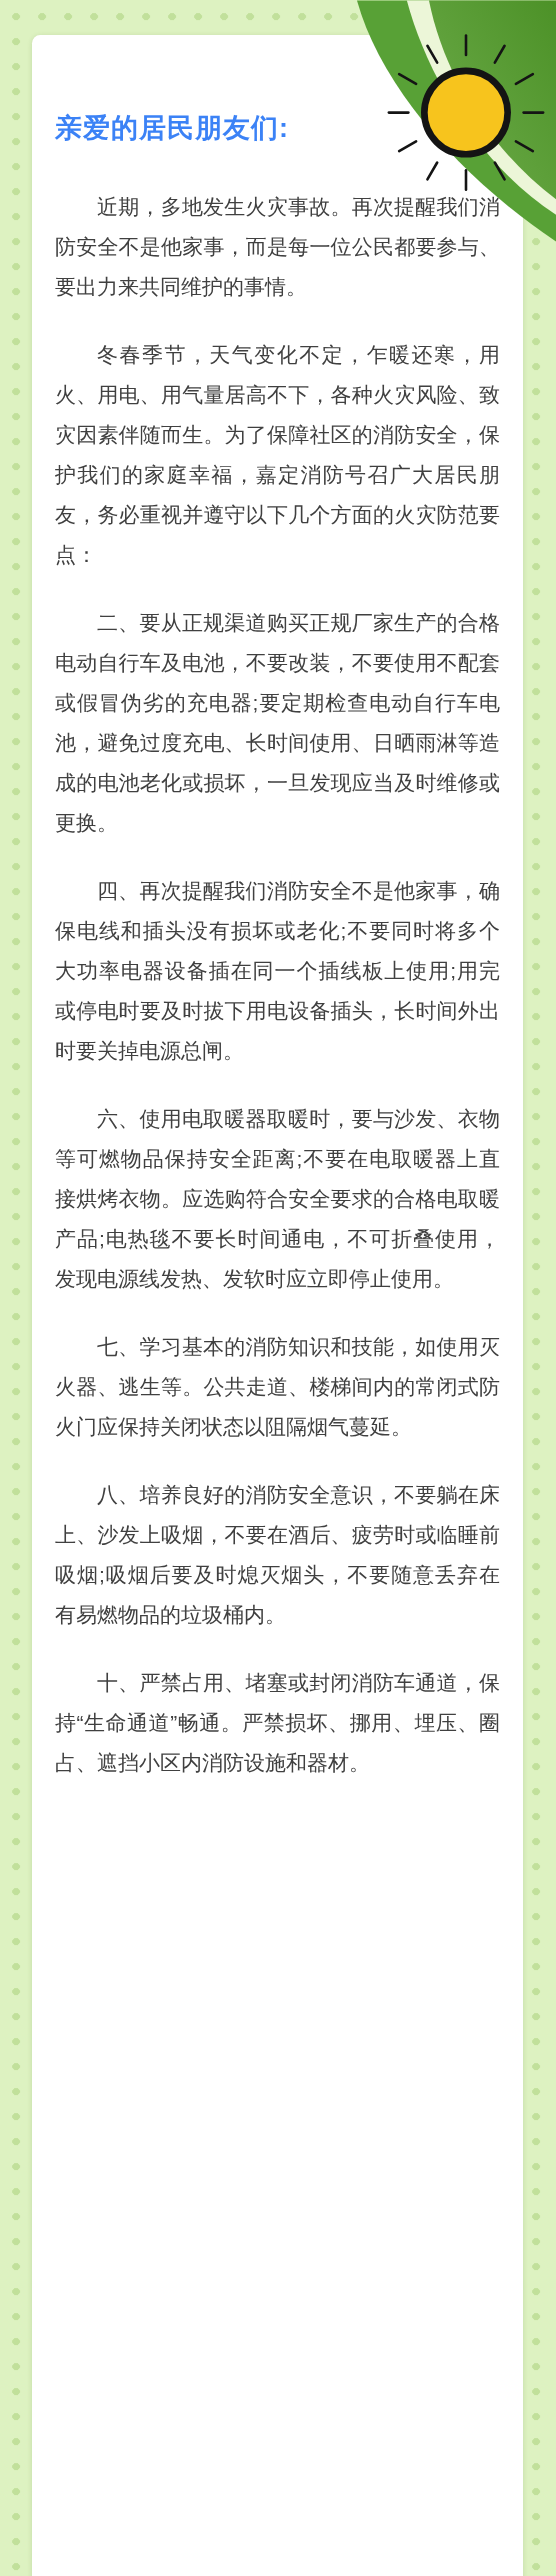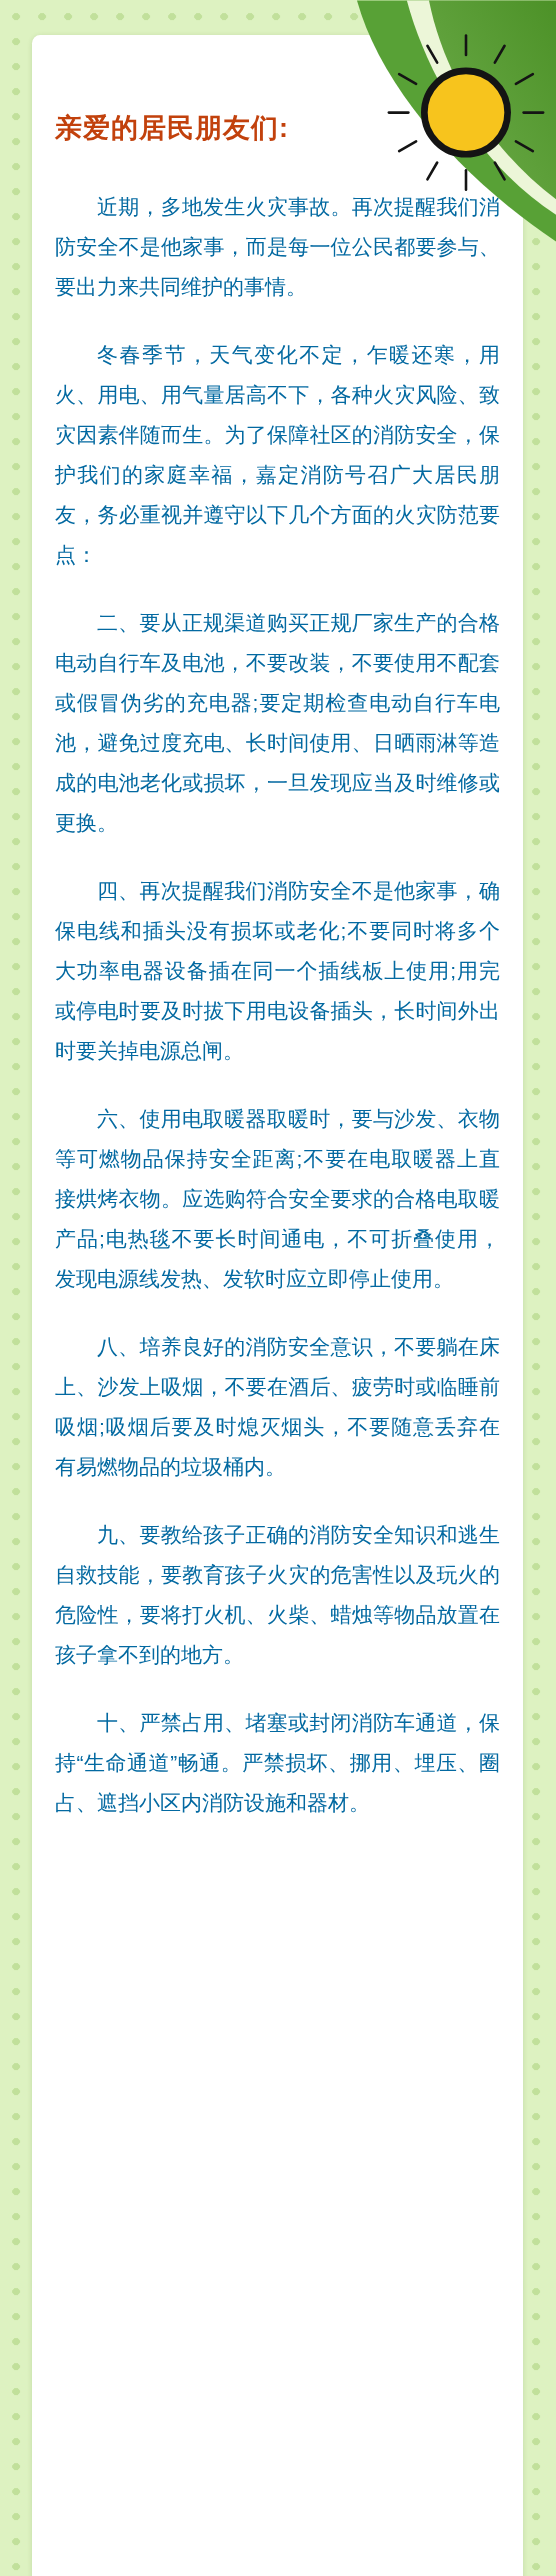--- a/index.html
+++ b/index.html
@@ -15,47 +15,47 @@
     position:absolute;left:32px;top:35px;width:491px;height:2831px;
     background:#ffffff;border-radius:8.2px;
     box-shadow:0 1.5px 5.2px rgba(90,120,60,.20);
   }
   .content{
     position:absolute;left:0;top:0;width:100%;height:100%;
     box-sizing:border-box;padding:75px 23px 15.5px;
     color:#161616;
   }
   h1.title{
-    font-size:27px;font-weight:900;margin:0 0 41px;letter-spacing:1px;color:#c2410c;
+    font-size:27px;font-weight:900;margin:0 0 41px;letter-spacing:1px;color:#3b82f6;
   }
   p.body-p{
     font-size:21px;line-height:40px;font-weight:500;margin:4px 0 28px;
-    text-indent:2em;text-align:justify;color:#0369a1;
+    text-indent:2em;text-align:justify;color:#404040;
   }
   svg.corner{
     position:absolute;left:304px;top:0;width:252px;height:289px;
   }
   .sun-circle{stroke:#141414;stroke-width:13px;}
   .sun-ray{stroke:#141414;stroke-width:5px;stroke-linecap:round;}
 </style>
 </head>
 <body>
 
 <div class="card">
   <div class="content">
     <h1 class="title">亲爱的居民朋友们:</h1>
 
     <p class="body-p">近期，多地发生火灾事故。再次提醒我们消防安全不是他家事，而是每一位公民都要参与、要出力来共同维护的事情。</p>
     <p class="body-p">冬春季节，天气变化不定，乍暖还寒，用火、用电、用气量居高不下，各种火灾风险、致灾因素伴随而生。为了保障社区的消防安全，保护我们的家庭幸福，嘉定消防号召广大居民朋友，务必重视并遵守以下几个方面的火灾防范要点：</p>
 
     <p class="body-p">二、要从正规渠道购买正规厂家生产的合格电动自行车及电池，不要改装，不要使用不配套或假冒伪劣的充电器;要定期检查电动自行车电池，避免过度充电、长时间使用、日晒雨淋等造成的电池老化或损坏，一旦发现应当及时维修或更换。</p>
     <p class="body-p">四、再次提醒我们消防安全不是他家事，确保电线和插头没有损坏或老化;不要同时将多个大功率电器设备插在同一个插线板上使用;用完或停电时要及时拔下用电设备插头，长时间外出时要关掉电源总闸。</p>
     <p class="body-p">六、使用电取暖器取暖时，要与沙发、衣物等可燃物品保持安全距离;不要在电取暖器上直接烘烤衣物。应选购符合安全要求的合格电取暖产品;电热毯不要长时间通电，不可折叠使用，发现电源线发热、发软时应立即停止使用。</p>
+    <p class="body-p">七、学习基本的消防知识和技能，如使用灭火器、逃生等。公共走道、楼梯间内的常闭式防火门应保持关闭状态以阻隔烟气蔓延。</p>
     <p class="body-p">八、培养良好的消防安全意识，不要躺在床上、沙发上吸烟，不要在酒后、疲劳时或临睡前吸烟;吸烟后要及时熄灭烟头，不要随意丢弃在有易燃物品的垃圾桶内。</p>
-    <p class="body-p">九、要教给孩子正确的消防安全知识和逃生自救技能，要教育孩子火灾的危害性以及玩火的危险性，要将打火机、火柴、蜡烛等物品放置在孩子拿不到的地方。</p>
     <p class="body-p">十、严禁占用、堵塞或封闭消防车通道，保持“生命通道”畅通。严禁损坏、挪用、埋压、圈占、遮挡小区内消防设施和器材。</p>
 
   </div>
 </div>
 
 <svg class="corner" viewBox="0 0 490 560" aria-hidden="true">
   <defs>
     <linearGradient id="cornerGrad" x1="0" y1="1" x2="1" y2="0">
       <stop offset="0" stop-color="#6fae4c"></stop>
       <stop offset="1" stop-color="#4c9127"></stop>

